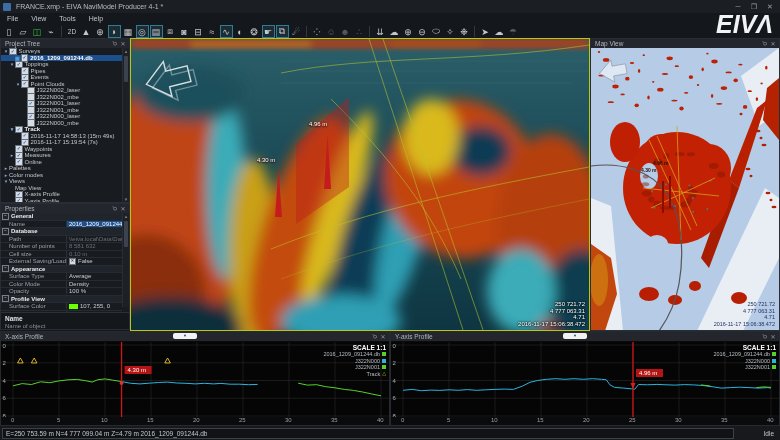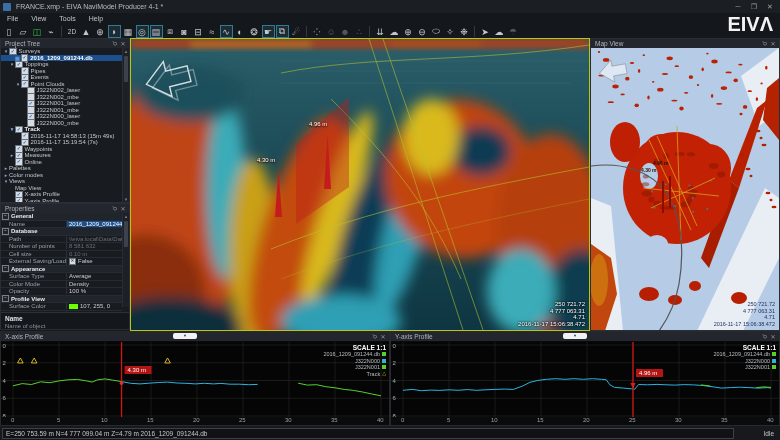--- a/index.html
+++ b/index.html
@@ -9,21 +9,21 @@
   .titlebar{position:absolute;left:0;top:0;width:780px;height:13px;background:#1b1e23;display:flex;align-items:center;font-size:7px;color:#b9bdc3;}
   .appicon{width:8px;height:8px;background:#3a6ea5;margin:0 5px 0 3px;border-radius:1px;}
   .winbtns{position:absolute;right:2px;top:0;display:flex;height:13px;}
   .winbtn{width:16px;text-align:center;font-size:7px;line-height:13px;color:#9aa0a6;cursor:default;}
   .menubar{position:absolute;left:0;top:13px;width:560px;height:11px;display:flex;align-items:center;gap:13px;padding-left:7px;font-size:7px;color:#c2c6cb;}
   .toolbar{position:absolute;left:0;top:24px;width:560px;height:15px;display:flex;align-items:center;padding-left:2px;}
   .tb-btn{width:13px;height:13px;margin:0 .5px;display:flex;align-items:center;justify-content:center;font-size:9px;color:#c3c8cd;border:1px solid transparent;box-sizing:border-box;}
   .tb-btn.active{border-color:#2e7d93;background:#1d2b33;}
   .tb-btn.dim{color:#565c63;}
   .tb-sep{width:1px;height:11px;background:#33383e;margin:0 3px;}
-  .brand{position:absolute;right:7px;top:11px;font-size:20px;font-weight:bold;color:#f1f3f5;letter-spacing:0px;line-height:27px;}
+  .brand{position:absolute;right:7px;top:11px;font-size:25px;font-weight:bold;color:#f1f3f5;letter-spacing:0px;line-height:27px;font-style:italic;}
   
   .panel{position:absolute;background:#181b20;border:1px solid #2a2e34;box-sizing:border-box;}
   .ptitle{height:9px;background:#23272d;display:flex;align-items:center;font-size:6.5px;color:#aeb4ba;padding:0 2px 0 4px;}
   .ptitle .sp{flex:1;}
   .ptitle .pico{font-size:6px;color:#8b9197;width:8px;text-align:center;}
   .pin{display:inline-block;transform:rotate(135deg);}
   
   #treeList{position:absolute;left:0;top:9px;right:7px;bottom:0;overflow:hidden;}
   .tree-row{height:6.5px;display:flex;align-items:center;font-size:6px;color:#c3c8cd;white-space:nowrap;}
   .tree-row.sel{background:#1c4f8e;color:#fff;font-weight:bold;}

